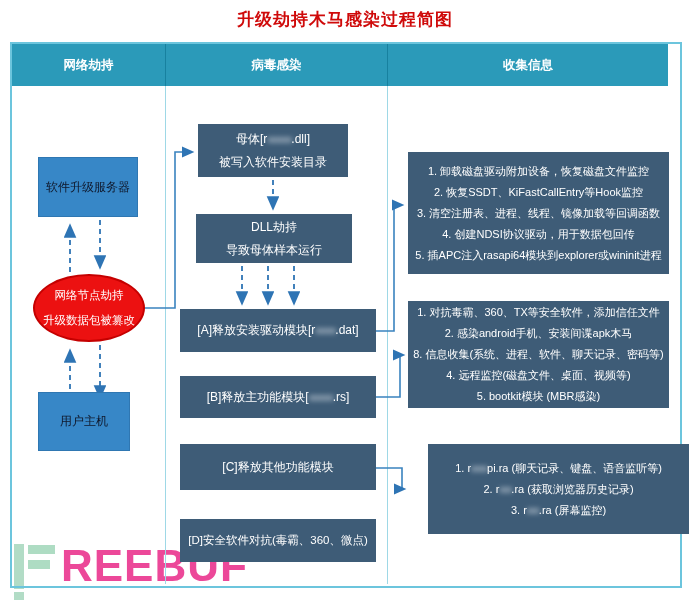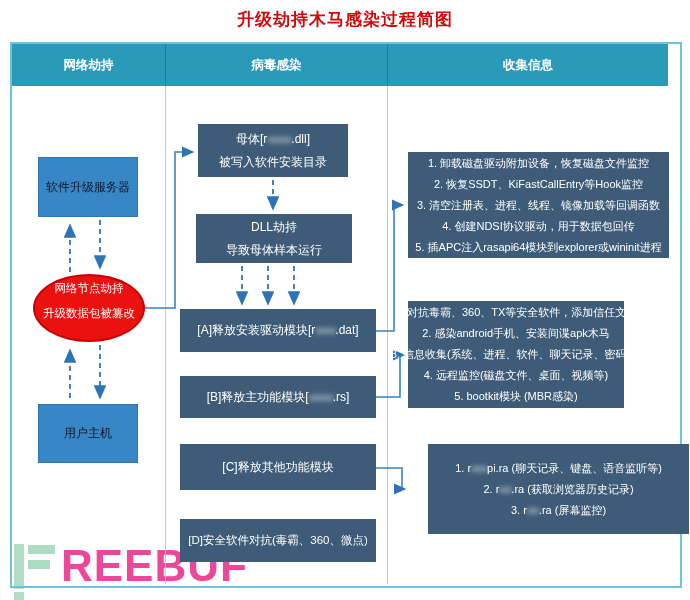--- a/index.html
+++ b/index.html
@@ -20,21 +20,21 @@
   .bluebox{background:#3787c7;color:#0f172a;font-size:12px;display:flex;align-items:center;
            justify-content:center;text-align:center;z-index:4;box-shadow:inset 0 0 0 1px #2f77b2;}
   .darkbox{background:#3e5c77;color:#fff;display:flex;flex-direction:column;align-items:center;
            justify-content:center;text-align:center;z-index:4;}
   .darkbox .ln{white-space:nowrap;}
   .mid2{font-size:12px;line-height:23px;}
   .mid1{font-size:12px;white-space:nowrap;}
   .rlist{font-size:11px;line-height:21px;}
   .ellipse{left:33px;top:274px;width:112px;height:68px;border-radius:50%;background:#ec1111;
            border:2px solid #c50000;color:#fff;font-size:11.5px;line-height:25px;display:flex;
-           flex-direction:column;align-items:center;text-align:center;z-index:4;box-sizing:border-box;}
+           flex-direction:column;align-items:center;justify-content:center;text-align:center;z-index:4;box-sizing:border-box;}
   .masked{display:inline-block;color:#dfe6ec;filter:blur(2.5px);opacity:.9;font-size:10px;
           letter-spacing:-1px;vertical-align:baseline;}
   svg.lines{left:0;top:0;z-index:3;}
   
   .wm{left:14px;top:544px;height:58px;display:flex;align-items:flex-start;z-index:1;}
   .wm .bar1{width:10px;height:45px;background:#b2dcc6;}
   .wm .bar1b{width:10px;height:8px;background:#b2dcc6;margin-top:3px;}
   .wm .fglyph{margin-left:4px;}
   .wm .ftop{width:27px;height:9px;background:#aedcc3;margin-top:1px;}
   .wm .fmid{width:22px;height:9px;background:#aedcc3;margin-top:6px;}
@@ -98,21 +98,21 @@
 
   <div class="abs bluebox" style="left:38px;top:157px;width:100px;height:60px;">
     <span>软件升级服务器</span>
   </div>
 
   <div class="abs ellipse">
     <div>网络节点劫持</div>
     <div>升级数据包被篡改</div>
   </div>
 
-  <div class="abs bluebox" style="left:38px;top:404px;width:100px;height:59px;">
+  <div class="abs bluebox" style="left:38px;top:392px;width:92px;height:59px;">
     <span>用户主机</span>
   </div>
 
   <div class="abs darkbox mid2" style="left:198px;top:124px;width:150px;height:53px;">
     <div class="ln">
       <span>母体[r</span><span class="masked">xxxxxx</span><span>.dll]</span>
     </div>
     <div class="ln">被写入软件安装目录</div>
   </div>
 
@@ -134,29 +134,29 @@
   </div>
 
   <div class="abs darkbox" style="left:180px;top:444px;width:196px;height:46px;">
     <div class="ln mid1">[C]释放其他功能模块</div>
   </div>
 
   <div class="abs darkbox" style="left:180px;top:519px;width:196px;height:43px;">
     <div class="ln" style="font-size:11.5px;white-space:nowrap;">[D]安全软件对抗(毒霸、360、微点)</div>
   </div>
 
-  <div class="abs darkbox rlist" style="left:408px;top:152px;width:261px;height:106px;">
+  <div class="abs darkbox rlist" style="left:408px;top:152px;width:261px;height:122px;">
     <div class="ln">1. 卸载磁盘驱动附加设备，恢复磁盘文件监控</div>
     <div class="ln">2. 恢复SSDT、KiFastCallEntry等Hook监控</div>
     <div class="ln">3. 清空注册表、进程、线程、镜像加载等回调函数</div>
     <div class="ln">4. 创建NDSI协议驱动，用于数据包回传</div>
     <div class="ln">5. 插APC注入rasapi64模块到explorer或wininit进程</div>
   </div>
 
-  <div class="abs darkbox rlist" style="left:408px;top:301px;width:216px;height:107px;">
+  <div class="abs darkbox rlist" style="left:408px;top:301px;width:261px;height:107px;">
     <div class="ln">1. 对抗毒霸、360、TX等安全软件，添加信任文件</div>
     <div class="ln">2. 感染android手机、安装间谍apk木马</div>
     <div class="ln">8. 信息收集(系统、进程、软件、聊天记录、密码等)</div>
     <div class="ln">4. 远程监控(磁盘文件、桌面、视频等)</div>
     <div class="ln">5. bootkit模块 (MBR感染)</div>
   </div>
 
   <div class="abs darkbox rlist" style="left:428px;top:444px;width:261px;height:90px;">
     <div class="ln">
       <span>1. r</span><span class="masked">xxxx</span><span>pi.ra (聊天记录、键盘、语音监听等)</span>

